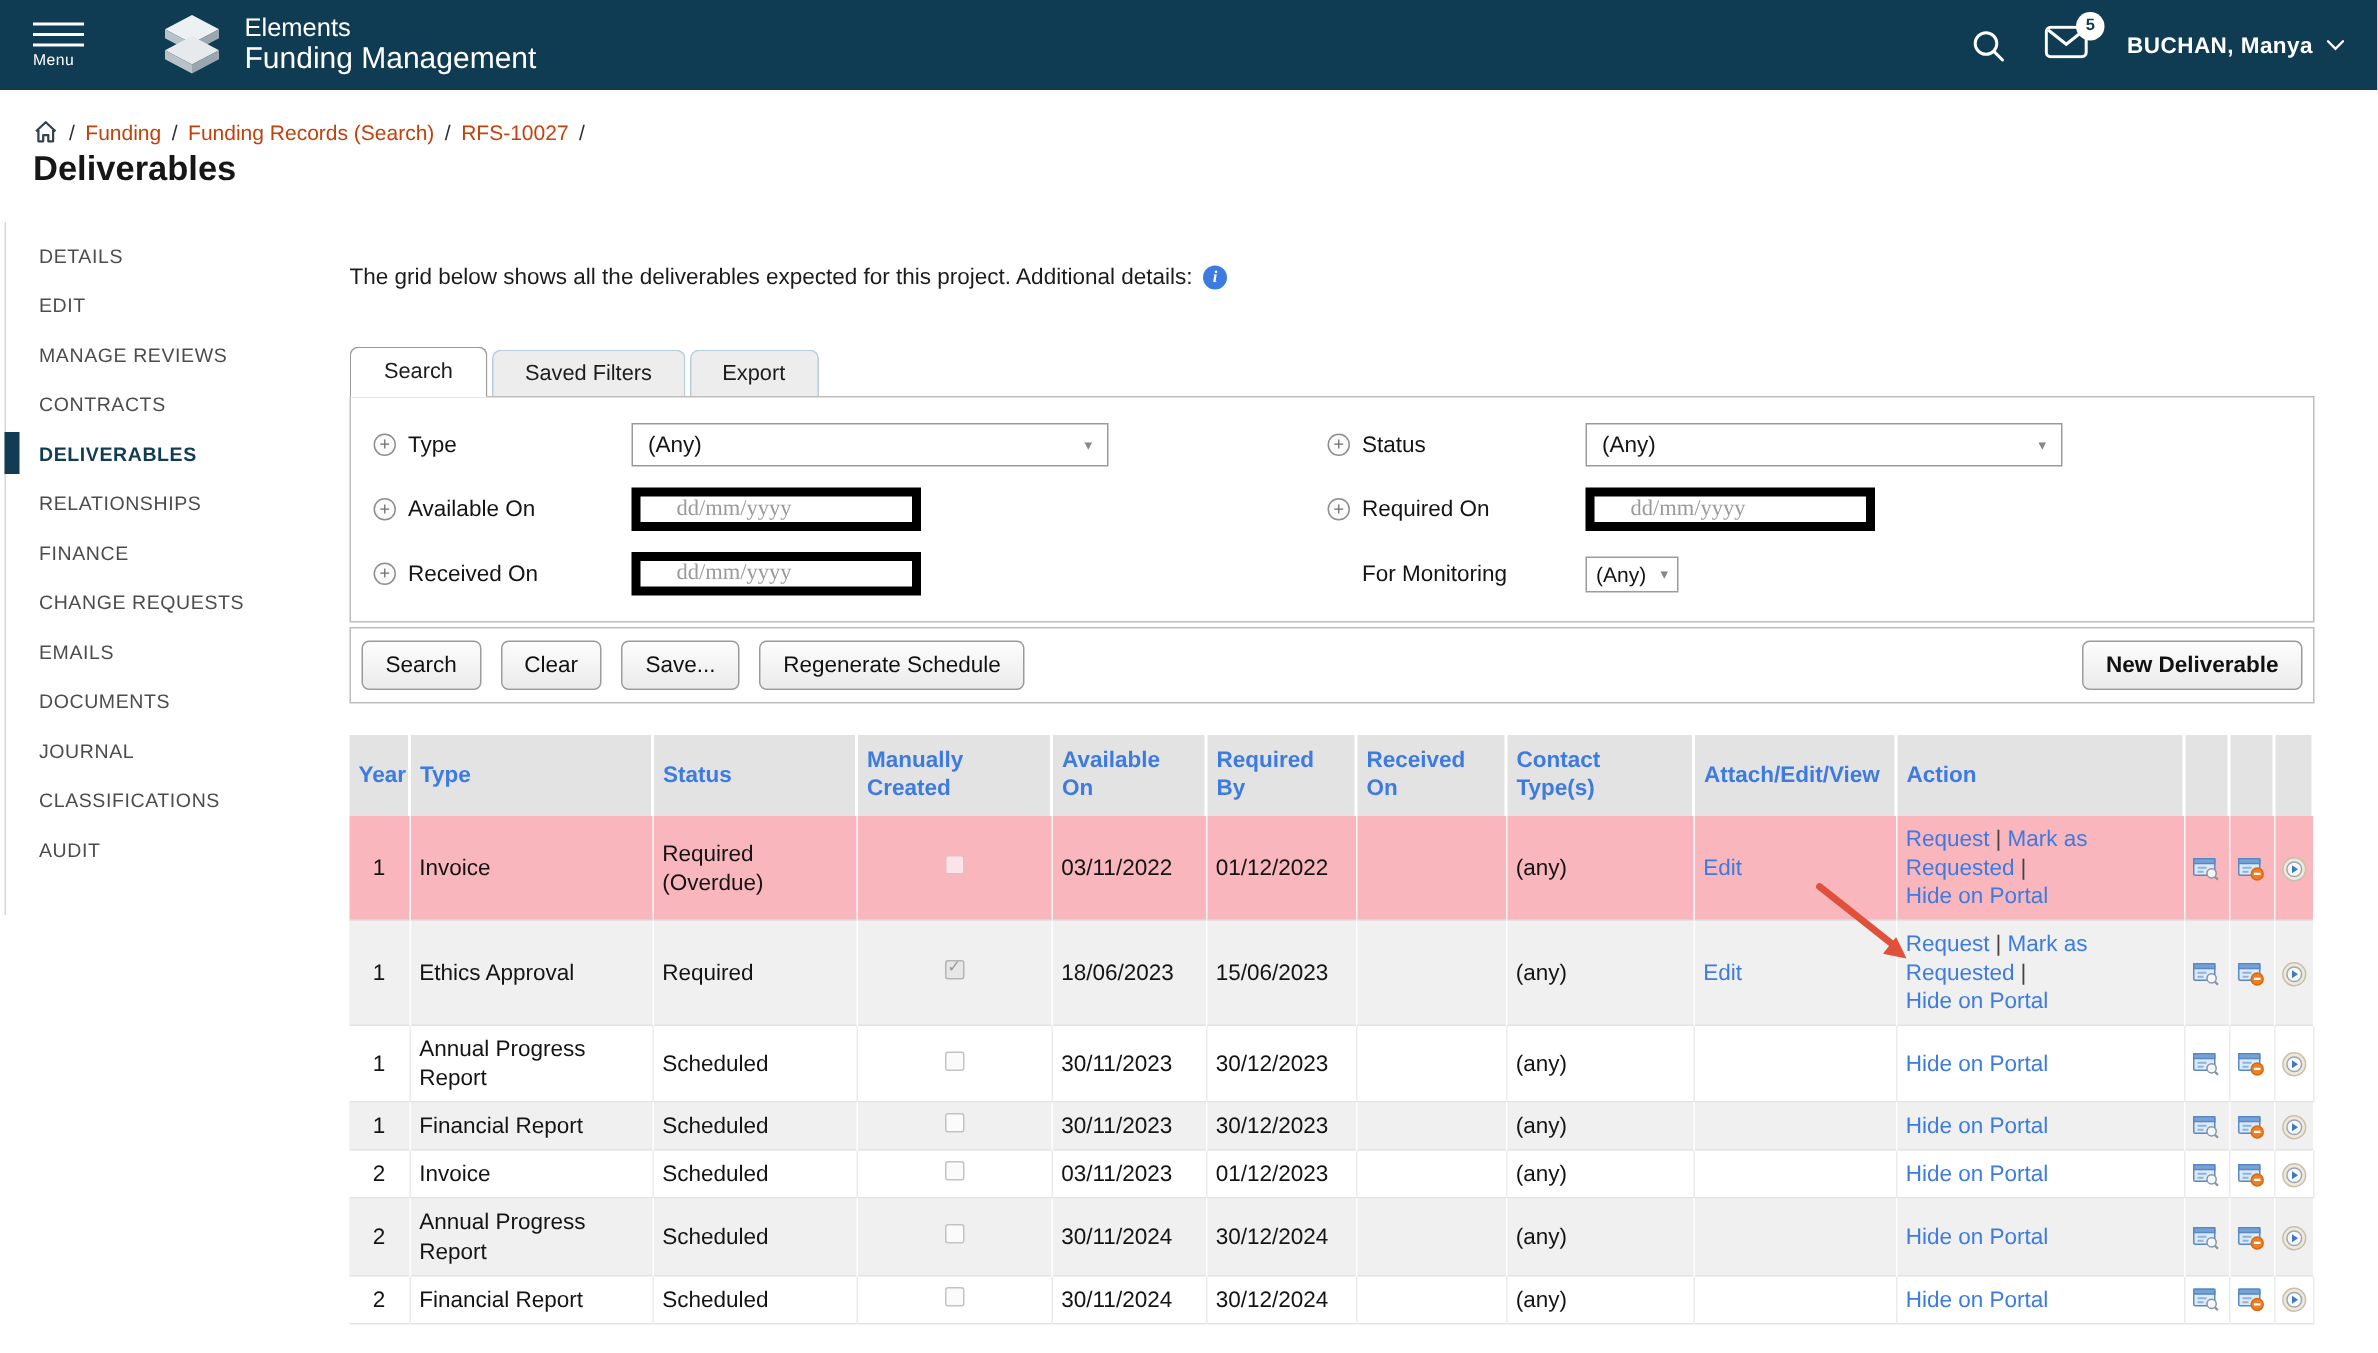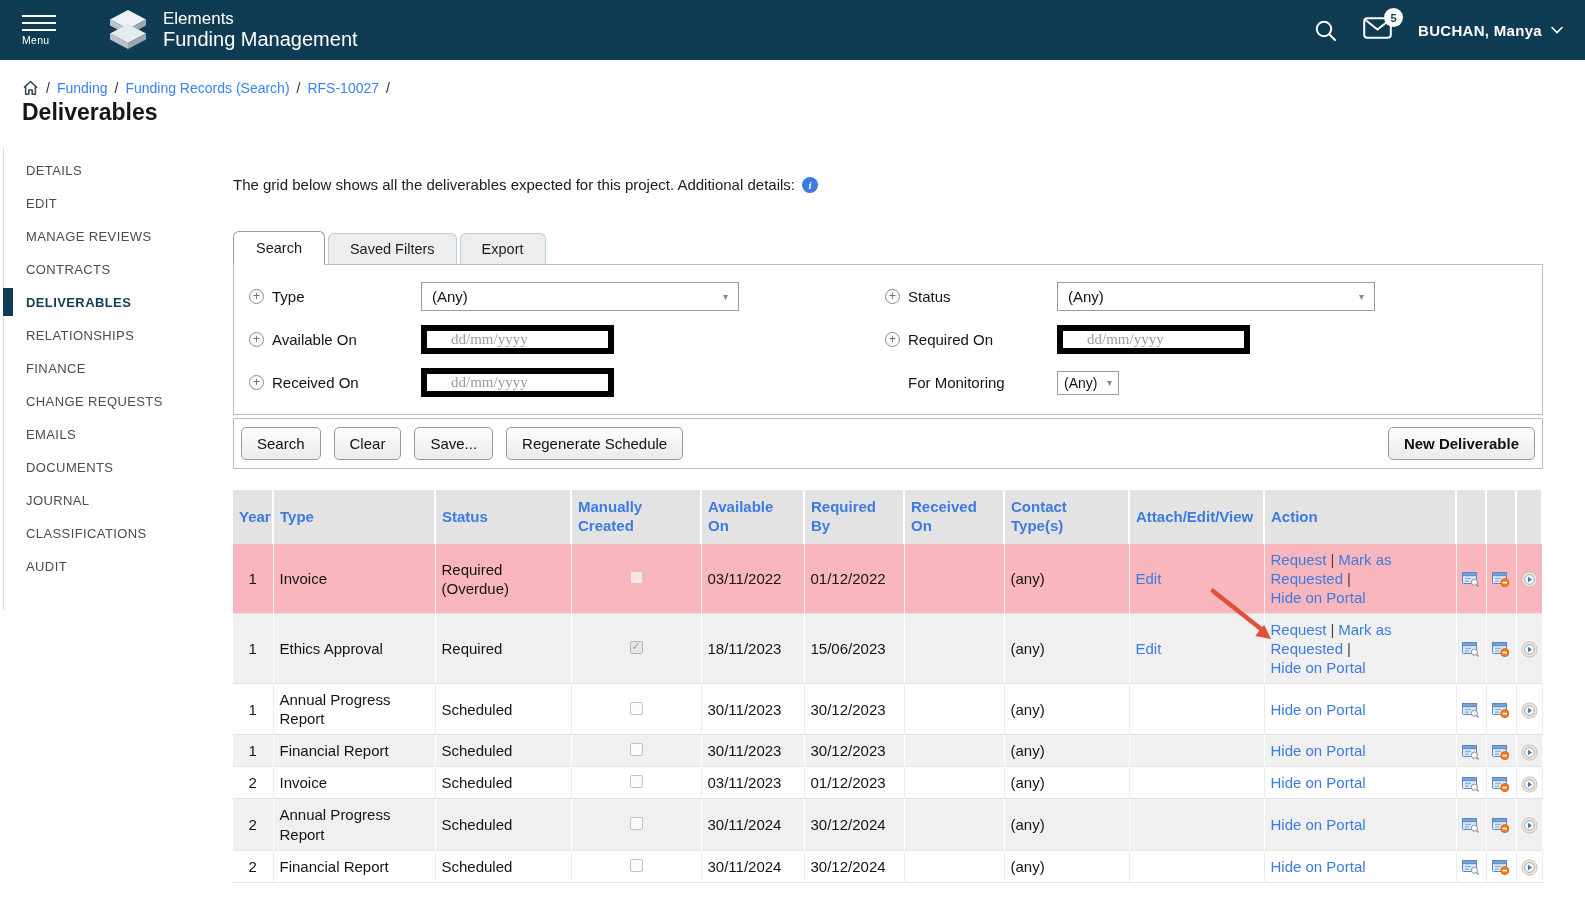--- a/index.html
+++ b/index.html
@@ -26,21 +26,21 @@
   .mail-wrap { position:relative; }
   .badge {
     position:absolute; top:-9px; right:-11px; width:19px; height:19px; border-radius:50%;
     background:#fff; color:#0f3c52; font-size:11px; font-weight:700;
     display:flex; align-items:center; justify-content:center;
   }
   .user { display:flex; align-items:center; gap:9px; font-size:15px; font-weight:600; letter-spacing:.3px; cursor:pointer;justify-content:center; }
   
   .crumb-band { padding:20px 0 14px 22px; }
   .crumbs { display:flex; align-items:center; gap:7px; font-size:14px; color:#2e2e2e; font-weight:500; }
-  .crumb { color:#3b82f6; text-decoration:none; cursor:pointer; }
+  .crumb { color:#c2410c; text-decoration:none; cursor:pointer; }
   .crumb-sep { color:#2e2e2e; }
   .page-title { font-size:23px; font-weight:700; color:#161616; margin-top:3px; }
   
   .content { display:flex; align-items:flex-start; }
   .sidebar { width:233px; flex:0 0 233px; padding:14px 0 0 26px; position:relative; min-height:480px; }
   .sidebar::before { content:''; position:absolute; left:3px; top:8px; height:462px; width:1px; background:#d8d8d8; }
   .side-item { font-size:13px; letter-spacing:.4px; color:#4c4c4c; font-weight:500; padding:9px 0; position:relative; cursor:pointer; }
   .side-item.active { color:#123c54; font-weight:700; }
   .side-item.active::before { content:''; position:absolute; left:-23px; top:2px; width:10px; height:28px; background:#123c54; }
   .main { flex:1; padding-right:43px; position:relative; }
@@ -320,21 +320,21 @@
                 <circle cx="8.5" cy="8.5" r="7.6" fill="#efe9dc" stroke="#c9bfa8"></circle>
                 <circle cx="8.5" cy="8.5" r="4.9" fill="#f8f8f6" stroke="#9aa7b5"></circle>
                 <path d="M7 5.8 L11 8.5 L7 11.2 Z" fill="#3e78c0"></path>
               </svg></td>
           </tr>
           <tr class="row-even">
             <td class="center">1</td>
             <td>Ethics Approval</td>
             <td>Required</td>
             <td class="center"><span class="cb checked"></span></td>
-            <td>18/11/2023</td>
+            <td>18/06/2023</td>
             <td>15/06/2023</td>
             <td></td>
             <td>(any)</td>
             <td><a class="cell-link">Edit</a></td>
             <td><a class="cell-link">Request</a><span class="pipe">|</span><a class="cell-link">Mark as Requested</a><span class="pipe">|</span><br><a class="cell-link">Hide on Portal</a></td>
             <td class="icon-cell"><svg width="18" height="17" viewBox="0 0 18 17">
                 <rect x="0.5" y="1.5" width="14" height="11" rx="1" fill="#dcebfa" stroke="#5b87c5"></rect>
                 <rect x="0.5" y="1.5" width="14" height="3.2" fill="#76a3d6" stroke="#5b87c5"></rect>
                 <line x1="3" y1="7.5" x2="9" y2="7.5" stroke="#8fb2dc" stroke-width="1.4"></line>
                 <line x1="3" y1="10.2" x2="7" y2="10.2" stroke="#8fb2dc" stroke-width="1.4"></line>

